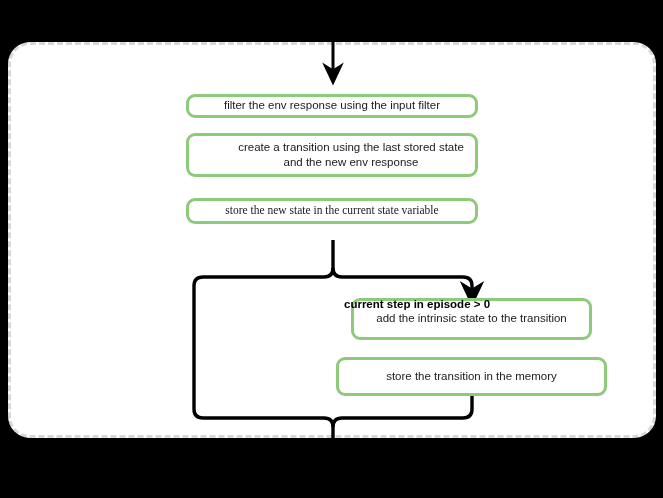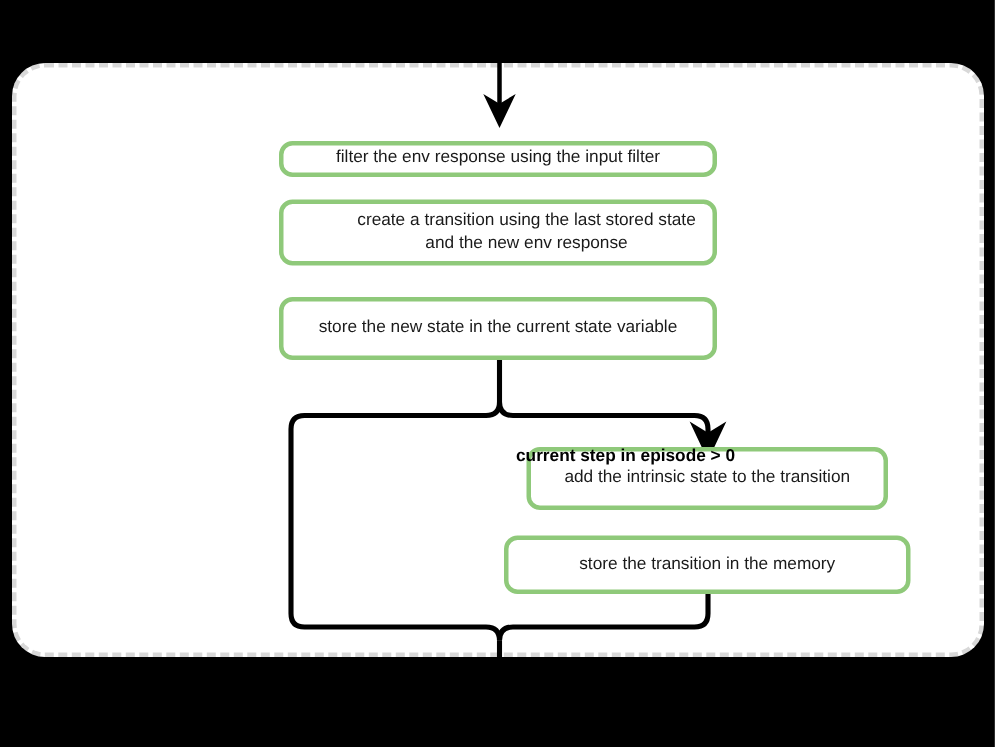--- a/index.html
+++ b/index.html
@@ -52,21 +52,21 @@
 
     <path d="M472,396 L472,409 Q472,418 463,418 L342,418 Q333,418 333,427" fill="none" stroke="#000" stroke-width="3.4"></path>
 
     <path d="M333,427 L333,452" fill="none" stroke="#000" stroke-width="3.4"></path>
   </svg>
 
   <div class="node" style="left:186px;top:77px;width:292px;height:24px;margin-top:17px;">filter the env response using the input filter</div>
 
   <div class="node" style="left:186px;top:133px;width:292px;height:44px;padding-left:48px;">create a transition using the last stored state and the new env response</div>
 
-  <div class="node" style="left:186px;top:198px;width:292px;height:42px;">store the new state in the current state variable</div>
+  <div class="node" style="left:186px;top:198px;width:292px;height:26px;font-family:Liberation Serif, serif;">store the new state in the current state variable</div>
 
   <div class="node" style="left:351px;top:298px;width:241px;height:42px;">add the intrinsic state to the transition</div>
 
   <div class="node" style="left:336px;top:357px;width:271px;height:39px;">store the transition in the memory</div>
 
   <div class="edge-label" style="left:344px;top:257px;margin-top:41px;">current step in episode &gt; 0</div>
 
 </div>
 
 </body></html>

